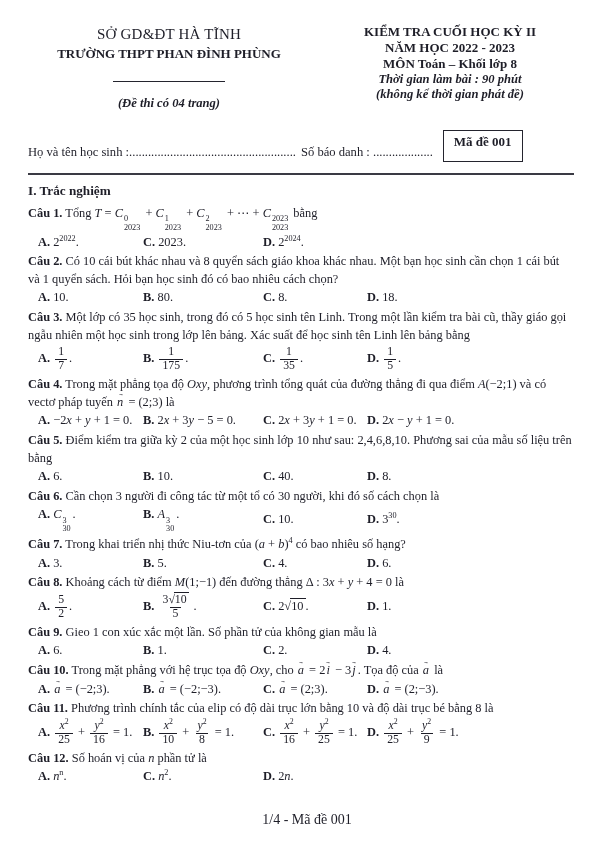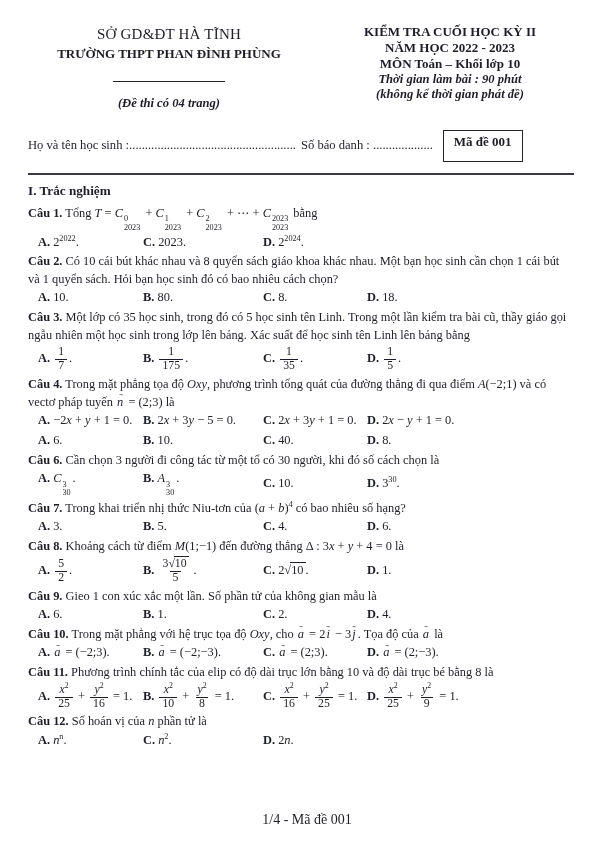--- a/index.html
+++ b/index.html
@@ -18,21 +18,21 @@
   .hdr{display:flex;justify-content:space-between;}
   .hdr-left{width:282px;text-align:center;}
   .hdr-right{width:248px;text-align:center;}
   .hl1{font-size:15px;letter-spacing:.2px;}
   .hl2{font-size:13px;font-weight:bold;}
   .hdr-divider{width:112px;border-top:1.6px solid #24242e;margin:17px auto 13px auto;}
   .hl-note{font-size:12.6px;font-style:italic;font-weight:bold;}
   .hr-b{font-size:13px;font-weight:bold;line-height:1.22;}
   .hr-it{font-size:12.6px;font-style:italic;font-weight:bold;line-height:1.22;}
   
-  .student-line{display:flex;align-items:center;margin-top:17px;white-space:nowrap;font-size:12.6px;}
+  .student-line{display:flex;align-items:flex-end;margin-top:17px;white-space:nowrap;font-size:12.6px;}
   .student-line .gap{margin-left:5px;}
   .code-box{
     margin-left:10px;border:1.6px solid #24242e;
     padding:2px 10px 10px 10px;font-weight:bold;font-size:13px;
   }
   .rule{border-top:2.5px solid #3a3a44;margin:11px 0 7px 0;}
   
   .section-title{font-weight:bold;font-size:13.2px;margin:4px 0 4px 0;}
   .q{margin:0 0 2px 0;}
   .q-stem{margin:1px 0 1px 0;}
@@ -79,21 +79,21 @@
   <div class="hdr">
     <div class="hdr-left">
       <div class="hl1">SỞ GD&amp;ĐT HÀ TĨNH</div>
       <div class="hl2">TRƯỜNG THPT PHAN ĐÌNH PHÙNG</div>
       <div class="hdr-divider"></div>
       <div class="hl-note">(Đề thi có 04 trang)</div>
     </div>
     <div class="hdr-right">
       <div class="hr-b">KIỂM TRA CUỐI HỌC KỲ II</div>
       <div class="hr-b">NĂM HỌC 2022 - 2023</div>
-      <div class="hr-b">MÔN Toán – Khối lớp 10</div>
+      <div class="hr-b">MÔN Toán – Khối lớp 8</div>
       <div class="hr-it">Thời gian làm bài : 90 phút</div>
       <div class="hr-it">(không kể thời gian phát đề)</div>
     </div>
   </div>
 
   <div class="student-line">
     <span>Họ và tên học sinh :.....................................................</span>
     <span class="gap">Số báo danh : ...................</span>
     <span class="code-box">Mã đề 001</span>
   </div>
@@ -156,20 +156,21 @@
       <div class="q">
         <p class="q-stem"><b class="q-label">Câu 4.</b> <span>Trong mặt phẳng tọa độ <i>Oxy</i>, phương trình tổng quát của đường thẳng đi qua điểm <i>A</i>(−2;1) và có vectơ pháp tuyến <span class="vec"><i>n</i></span> = (2;3) là</span></p>
         <div class="q-options">
           <span class="opt"><b>A.</b> <span>−2<i>x</i> + <i>y</i> + 1 = 0.</span></span>
           <span class="opt"><b>B.</b> <span>2<i>x</i> + 3<i>y</i> − 5 = 0.</span></span>
           <span class="opt"><b>C.</b> <span>2<i>x</i> + 3<i>y</i> + 1 = 0.</span></span>
           <span class="opt"><b>D.</b> <span>2<i>x</i> − <i>y</i> + 1 = 0.</span></span>
         </div>
       </div>
       <div class="q">
+        <p class="q-stem"><b class="q-label">Câu 5.</b> <span>Điểm kiểm tra giữa kỳ 2 của một học sinh lớp 10 như sau: 2,4,6,8,10. Phương sai của mẫu số liệu trên bằng</span></p>
         <div class="q-options">
           <span class="opt"><b>A.</b> <span>6.</span></span>
           <span class="opt"><b>B.</b> <span>10.</span></span>
           <span class="opt"><b>C.</b> <span>40.</span></span>
           <span class="opt"><b>D.</b> <span>8.</span></span>
         </div>
       </div>
       <div class="q">
         <p class="q-stem"><b class="q-label">Câu 6.</b> <span>Cần chọn 3 người đi công tác từ một tổ có 30 người, khi đó số cách chọn là</span></p>
         <div class="q-options">

